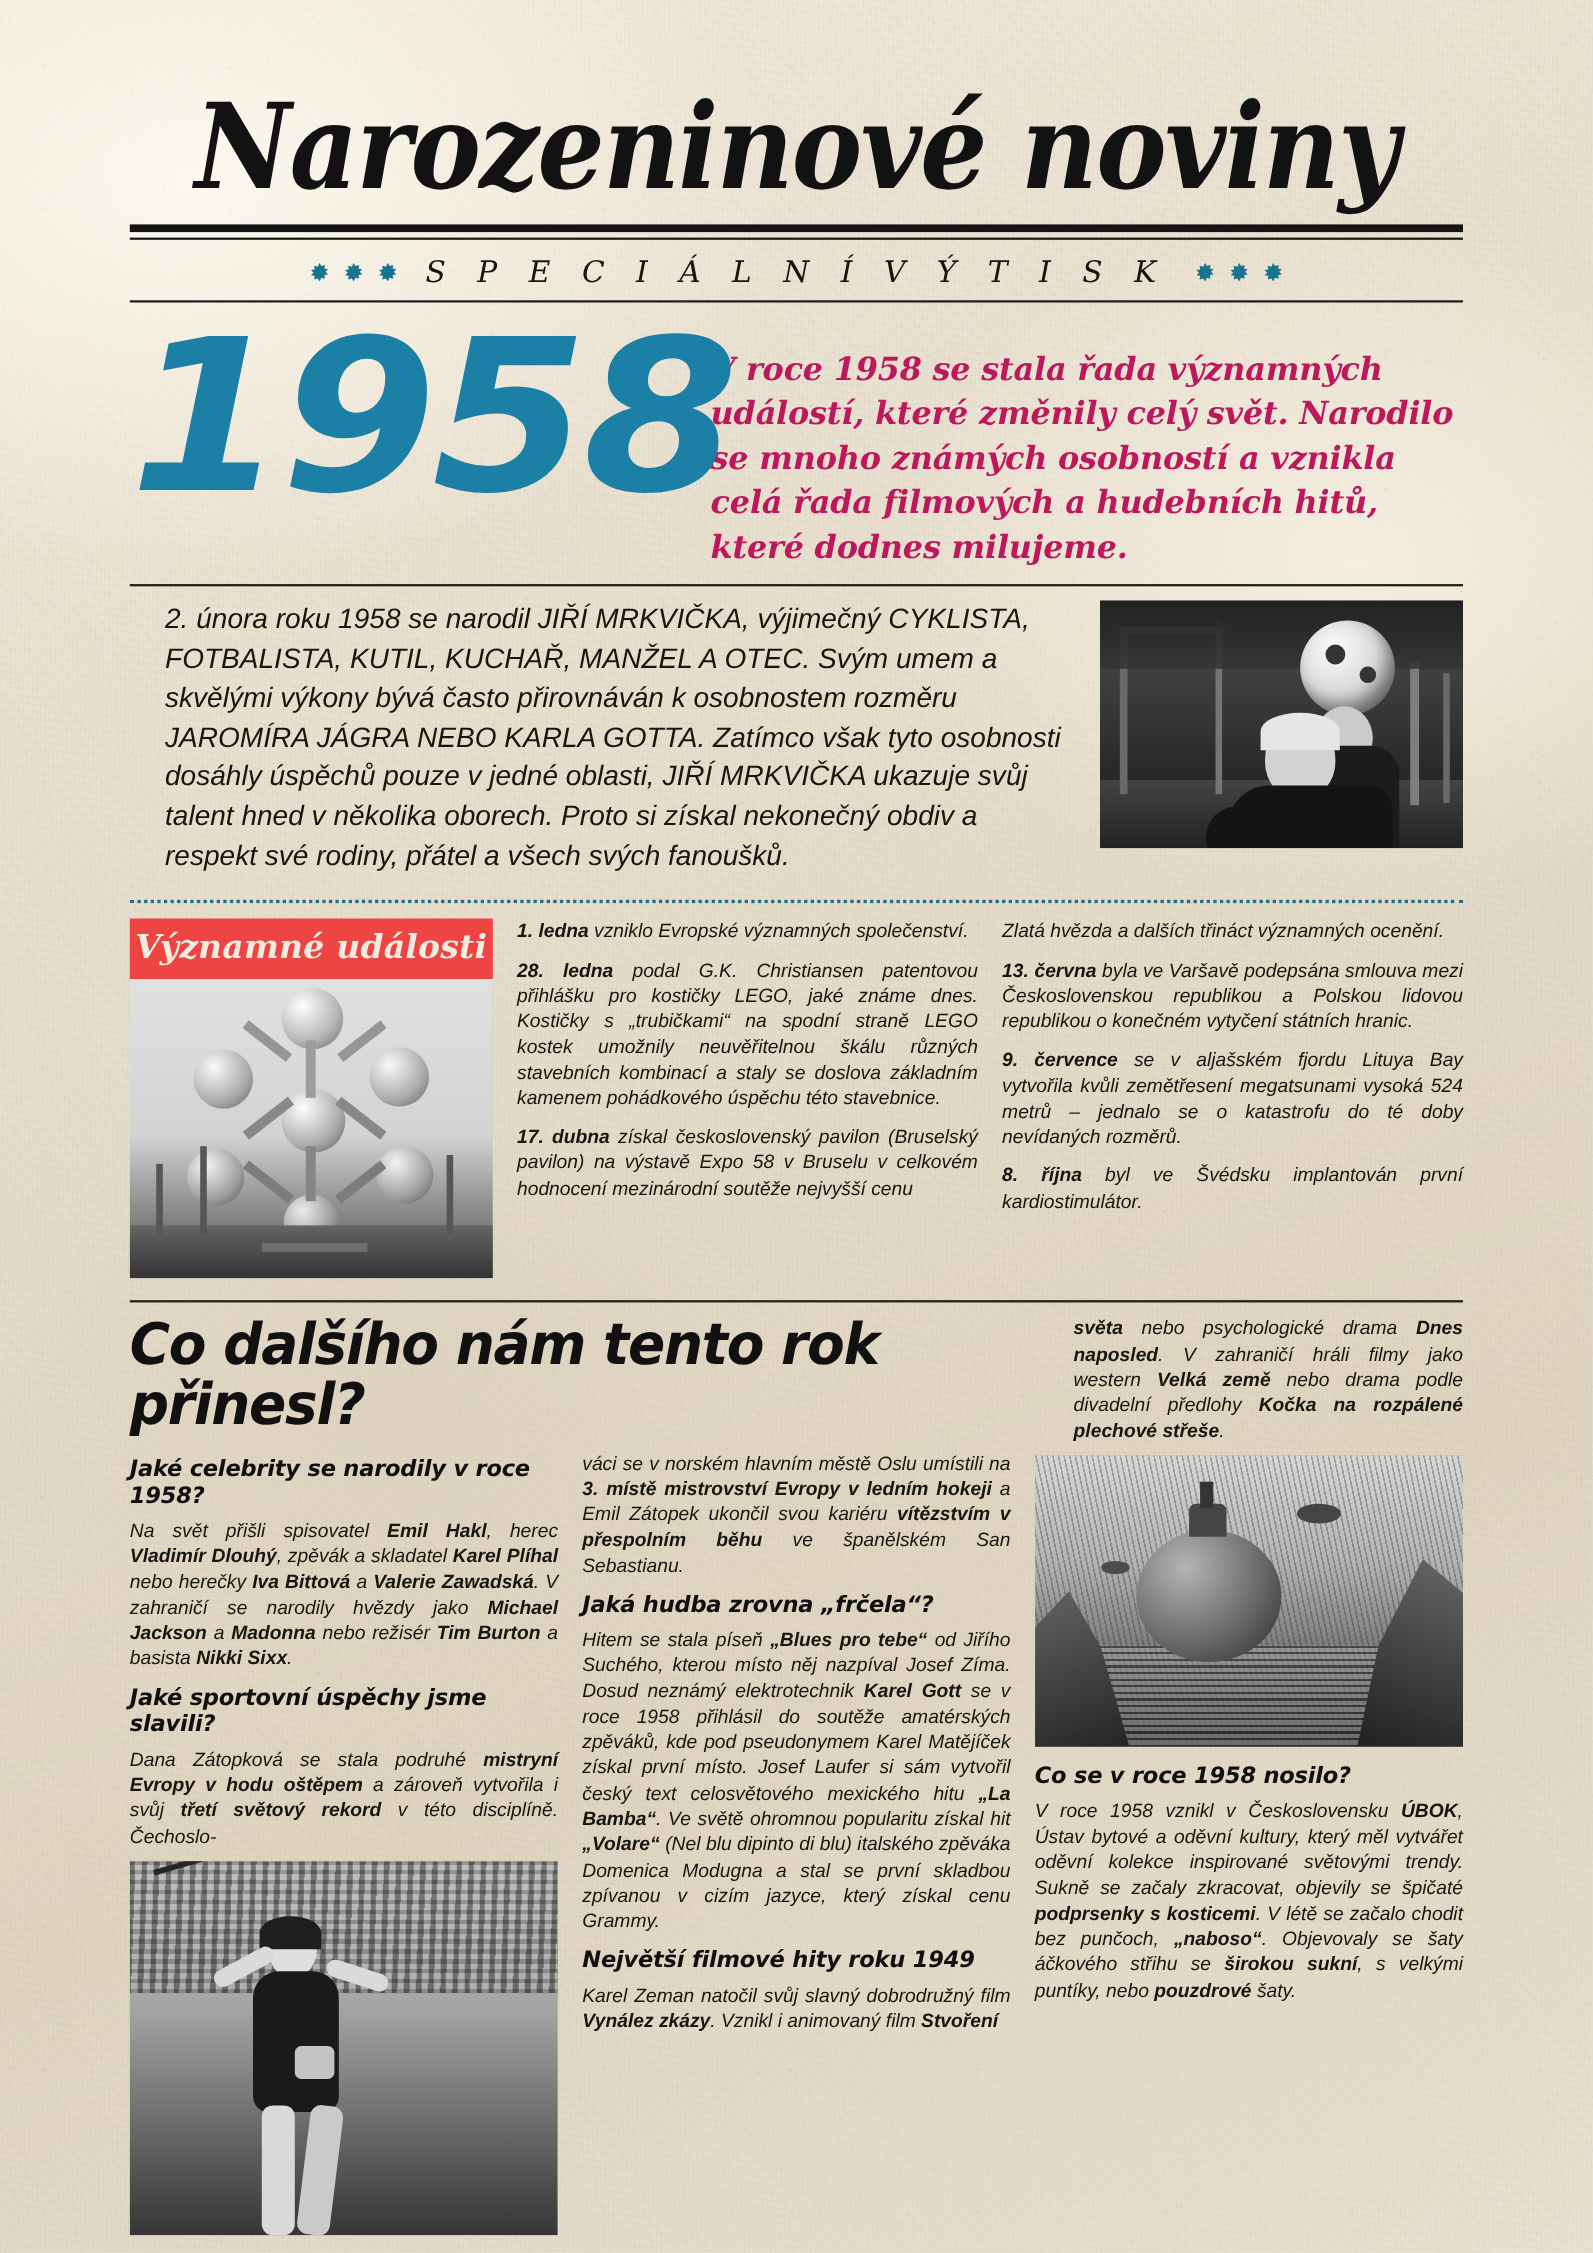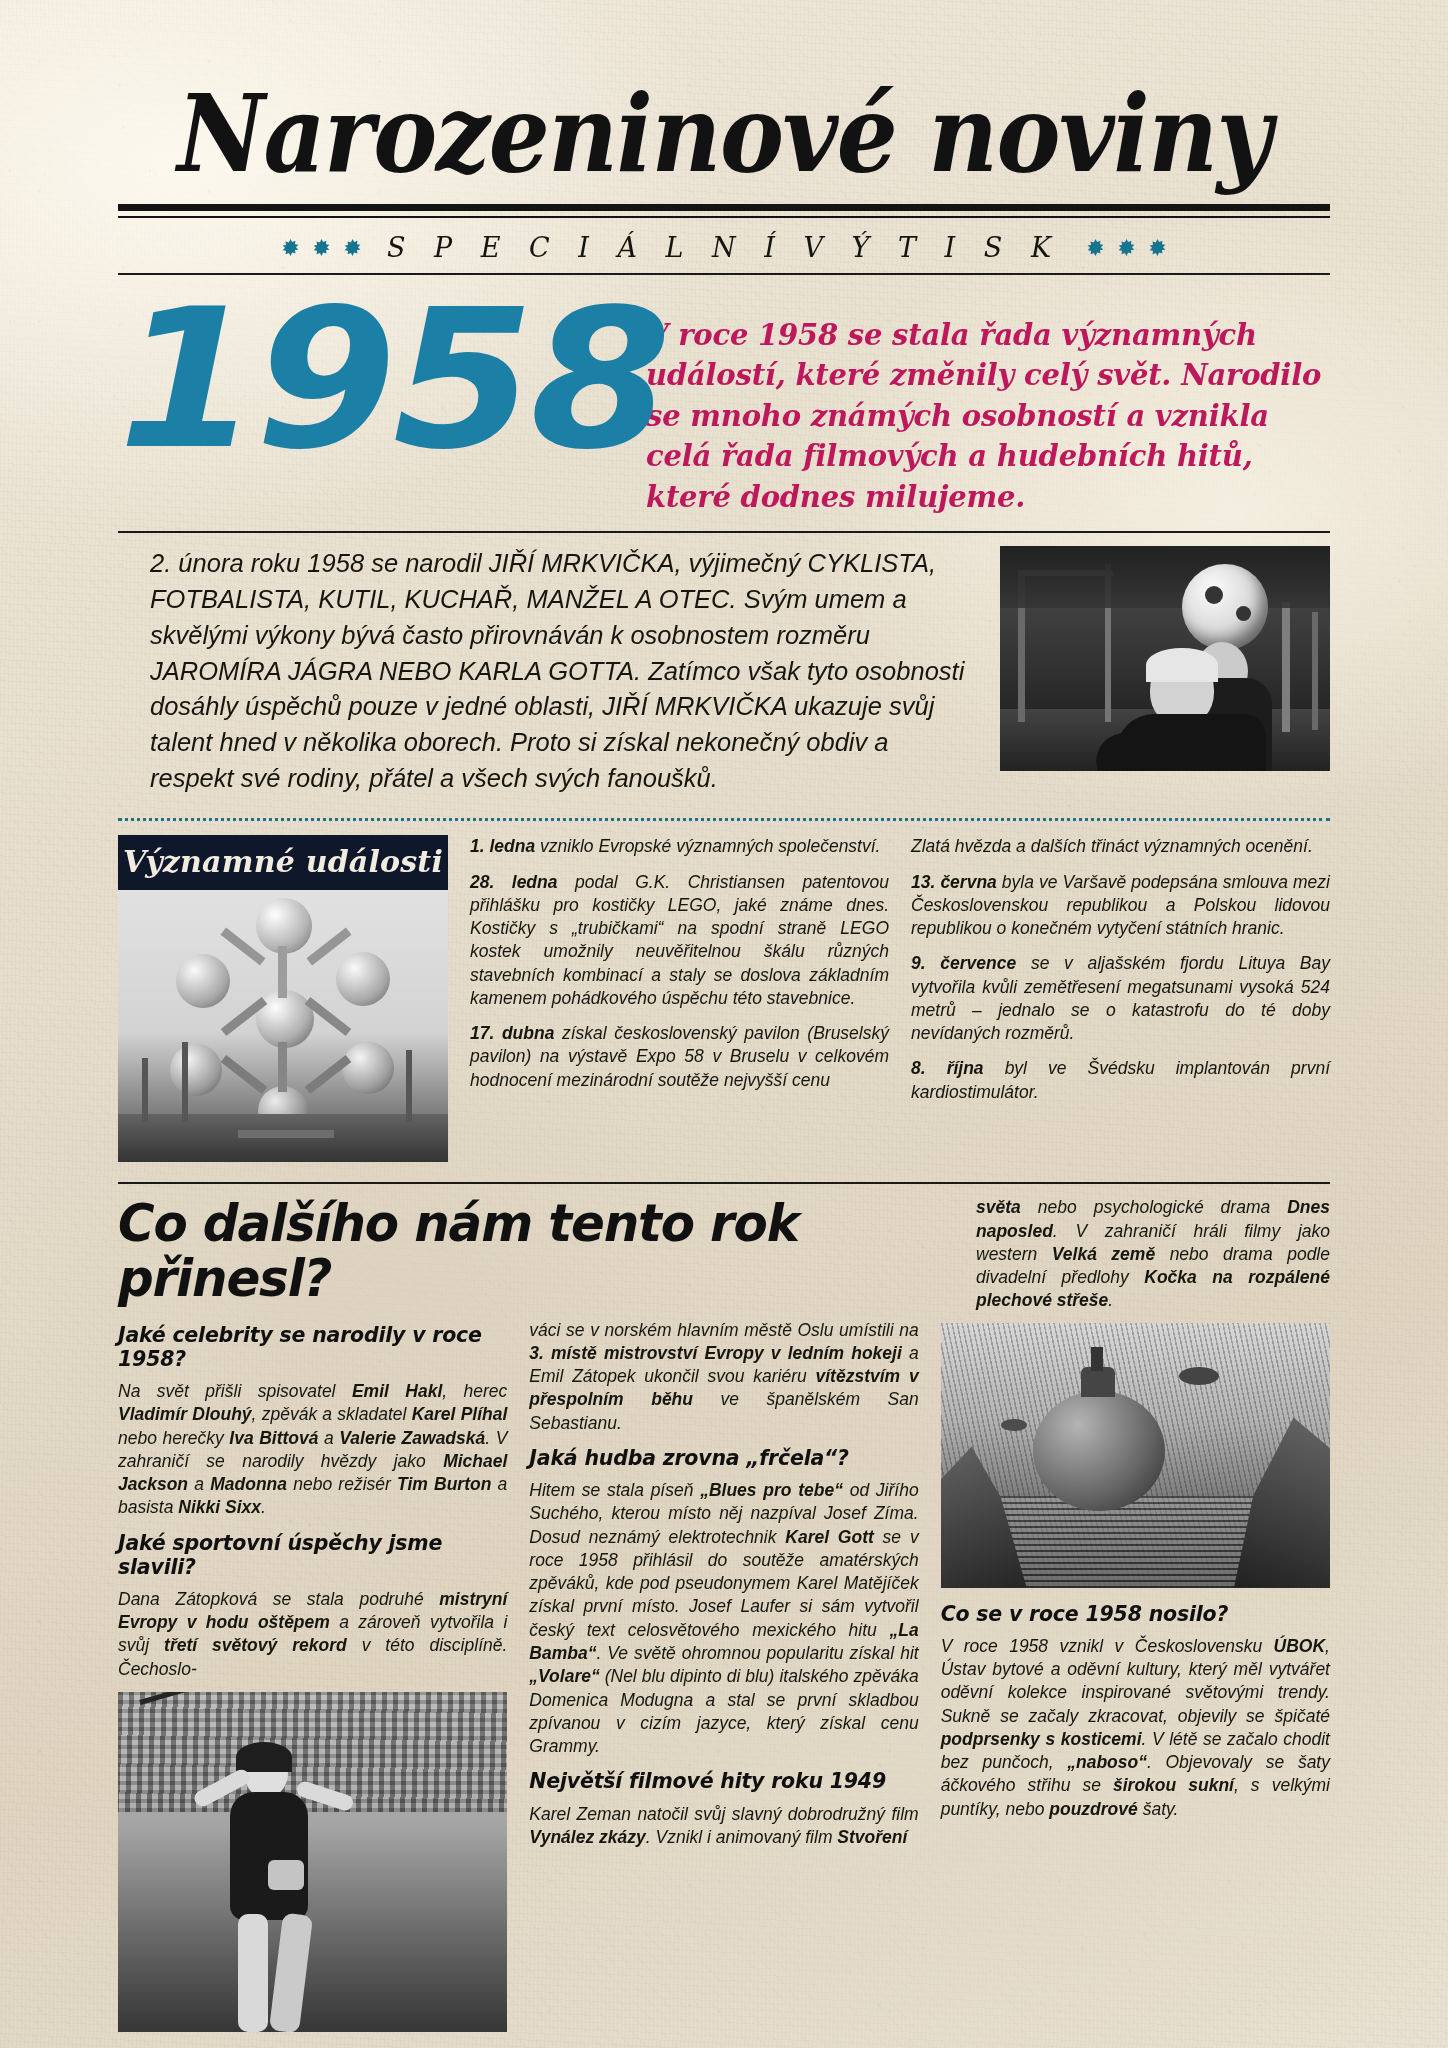--- a/index.html
+++ b/index.html
@@ -122,21 +122,21 @@
   
   .ph{position:absolute;inset:0;}
 
   
   .dotted{
     height:0;border-top:3px dotted #1f6f8b;margin:22px 0 0;
   }
   .events-wrap{display:flex;gap:22px;margin-top:14px;}
   .ev-col-img{flex:0 0 330px;width:330px;}
   .ev-badge{
-    background:#0f172a;color:#f2ece0;
+    background:#ef4444;color:#f2ece0;
     font-family:"DejaVu Serif", serif;font-weight:700;
     font-size:30px;padding:9px 0 11px;text-align:center;
     letter-spacing:.2px;
   }
   .ev-photo{height:272px;position:relative;overflow:hidden;background:#cfc8b8;filter:grayscale(1) contrast(1.05);}
   .ev-col{
     flex:1 1 0;font-family:"Liberation Sans", sans-serif;
     font-size:17.5px;line-height:1.33;color:#16160f;text-align:justify;
   }
   .ev-col p{margin:0 0 12px;}

